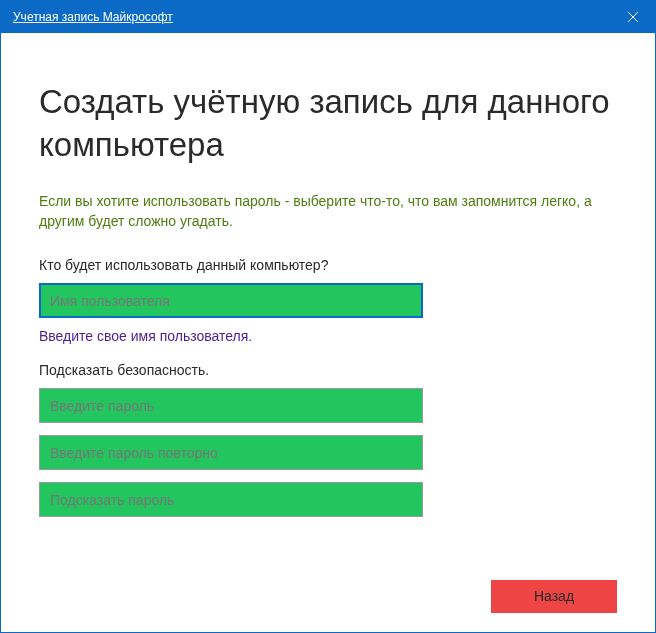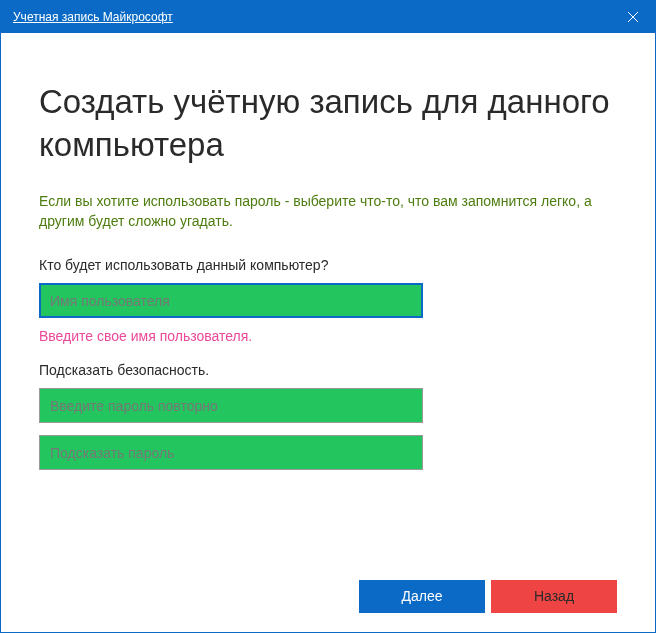--- a/index.html
+++ b/index.html
@@ -80,21 +80,21 @@
       font-family: inherit;
     }
     .field::placeholder {
       color: #777777;
     }
     .field.focused {
       border: 2px solid #0a6ac6;
       padding: 0 9px;
     }
     .error-text {
-      color: #ec4899;
+      color: #4c1d95;
       font-size: 14px;
       margin-top: 10px;
       margin-bottom: 18px;
     }
     .section2 .field {
       margin-bottom: 12px;
     }
     .footer {
       position: absolute;
       bottom: 0;
@@ -148,22 +148,22 @@
     <p class="description">Если вы хотите использовать пароль - выберите что-то, что вам запомнится легко, а другим будет сложно угадать.</p>
 
     <div class="section1">
       <div class="section-label">Кто будет использовать данный компьютер?</div>
       <input type="text" class="field focused" placeholder="Имя пользователя" style="">
       <div class="error-text">Введите свое имя пользователя.</div>
     </div>
 
     <div class="section2">
       <div class="section-label">Подсказать безопасность.</div>
+      <input type="password" class="field" placeholder="Введите пароль" style="">
       <input type="password" class="field" placeholder="Введите пароль повторно" style="">
       <input type="text" class="field" placeholder="Подсказать пароль" style="">
     </div>
   </div>
 
   <div class="footer">
-    <button class="btn primary">Далее</button>
     <button class="btn secondary">Назад</button>
   </div>
 </div>
 
 </body></html>

